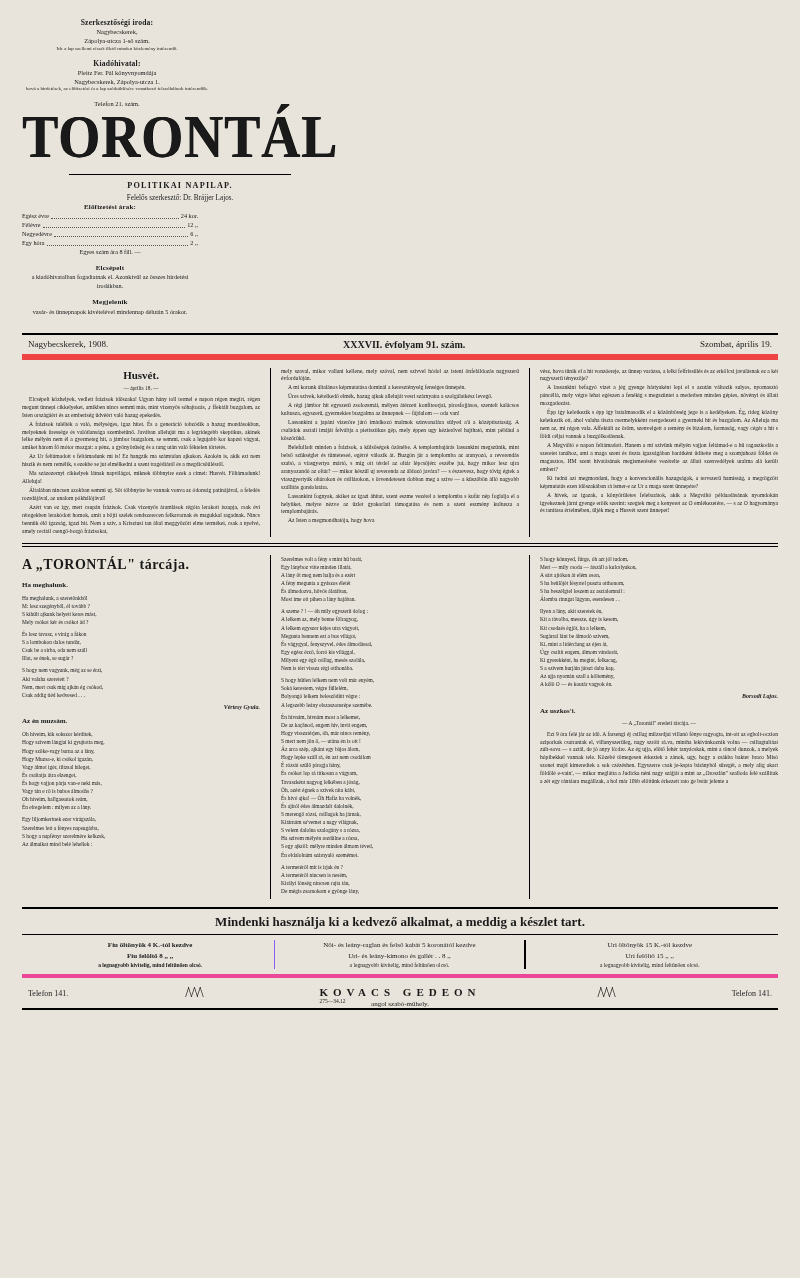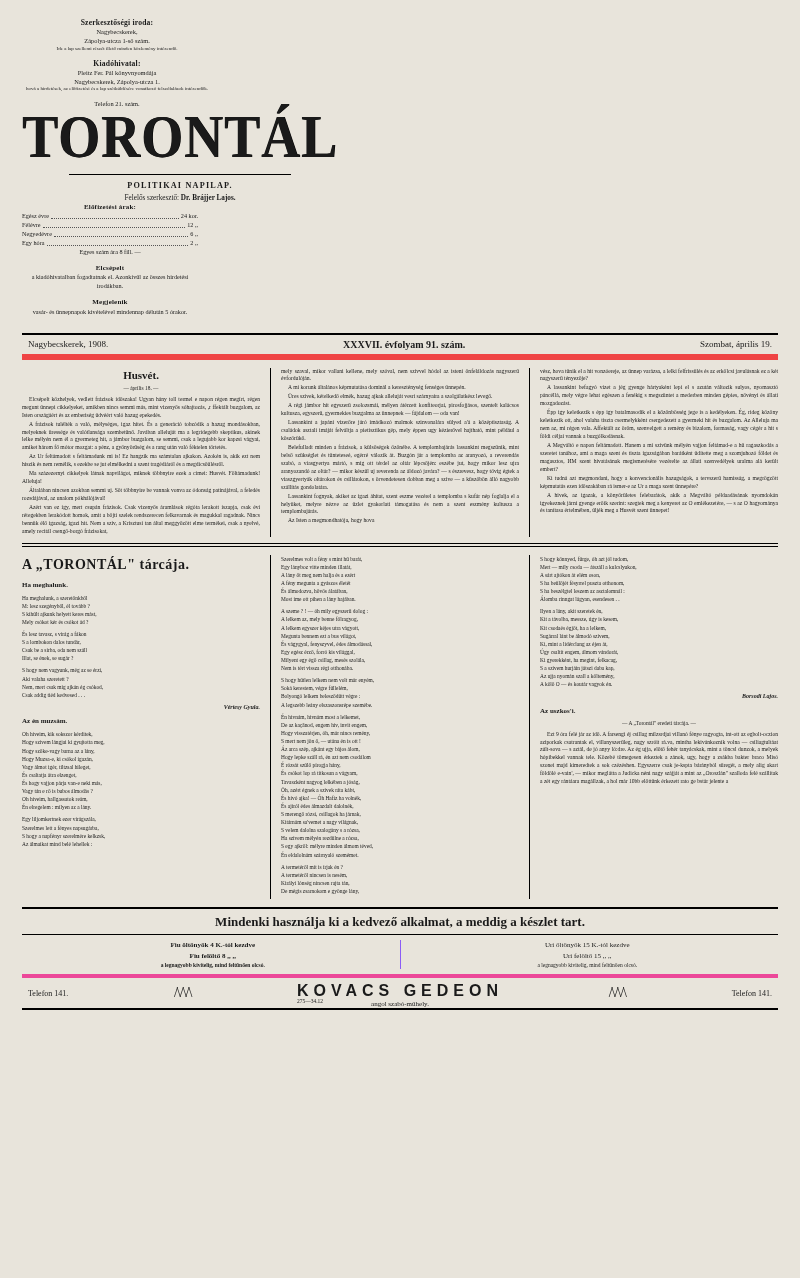--- a/index.html
+++ b/index.html
@@ -61,27 +61,27 @@
   .poem .stanza{margin-bottom:4px;}
   .sig{text-align:right;font-weight:bold;font-size:6px;margin-top:3px;font-style:italic;}
 
   .ad-box{border-top:2px solid #000;border-bottom:2px solid #000;margin-top:8px;padding:0;}
   .ad-head{text-align:center;font-weight:bold;font-size:13px;padding:5px 0 4px 0;border-bottom:1px solid #000;}
   .ad-cols{display:flex;font-size:7px;padding:5px 4px;}
   .ad-col{flex:1;text-align:center;line-height:1.5;padding:0 4px;}
   .ad-col.b1{border-right:1px solid #8b5cf6;font-weight:bold;}
   .ad-col.b2{border-right:2px solid #000;}
   .ad-foot{display:flex;align-items:center;justify-content:space-between;border-top:4px solid #ec4899;padding:4px 6px;gap:11px;}
-  .kovacs{font-family:Liberation Sans, sans-serif;font-weight:bold;font-size:16px;letter-spacing:5px;}
+  .kovacs{font-family:Liberation Serif, serif;font-weight:bold;font-size:11px;letter-spacing:5px;}
   .kovacs-sub{font-size:7px;text-align:center;}
   .tel{font-size:8px;}
   .tiny-num{font-size:5.5px;}
   .orn{font-size:14px;letter-spacing:-1px;}
   .center{text-align:center;}
-  .bold{font-weight:bold;}
+  .bold{font-weight:normal;}
 </style>
 </head>
 <body>
 
 <div id="page">
 
   <div class="masthead">
     <div class="mast-left">
       <div class="blk">
         <div class="ttl">Szerkesztőségi iroda:</div>
@@ -298,20 +298,25 @@
   </div>
 
   <div class="ad-box">
     <div class="ad-head">Mindenki használja ki a kedvező alkalmat, a meddig a készlet tart.</div>
     <div class="ad-cols">
       <div class="ad-col b1">
         <div>Fiu öltönyök 4 K.-tól kezdve</div>
         <div>Fiu felöltő 8 ,,    ,,</div>
         <div class="tiny-num">a legnagyobb kivitelig, mind feltűnően olcsó.</div>
       </div>
+      <div class="ad-col b2">
+        <div>Nöi- és leány-raglan és felső kabát 5 koronától kezdve</div>
+        <div>Uri- és leány-kimono és gallér . .    8    ,,</div>
+        <div class="tiny-num">a legnagyobb kivitelig, mind feltűnően olcsó.</div>
+      </div>
       <div class="ad-col">
         <div>Uri öltönyök 15 K.-tól kezdve</div>
         <div>Uri felöltő 15 ,,    ,,</div>
         <div class="tiny-num">a legnagyobb kivitelig, mind feltűnően olcsó.</div>
       </div>
     </div>
     <div class="ad-foot">
       <span class="tel">Telefon 141.</span>
       <span class="orn">/\/\/\</span>
       <span class="center">

